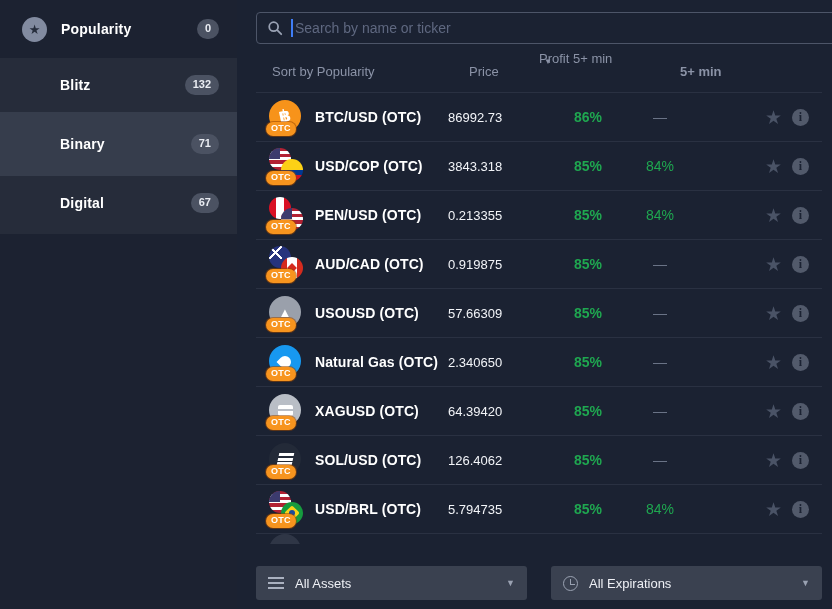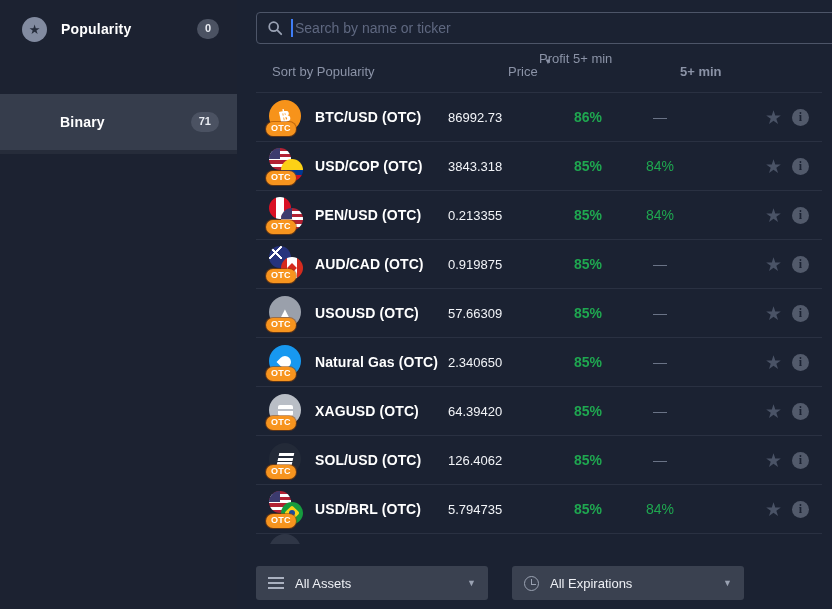--- a/index.html
+++ b/index.html
@@ -22,21 +22,21 @@
   .side-ico .glyph { color:#262d3c; font-size:13px; line-height:1; }
   .side-label { font-size:14px; font-weight:bold; margin-left:14px; letter-spacing:.2px; }
   .badge {
     margin-left:auto; background:#4b5262; color:#e9ecf2;
     font-size:11px; font-weight:bold; border-radius:10px;
     padding:3px 8px; min-width:22px; text-align:center; line-height:1.2;
   }
   .options-group { background:#262c3a; padding-bottom:4px; }
   .group-row { display:flex; align-items:center; height:54px; padding:0 18px 0 22px; cursor:pointer; }
   .group-row.sub { padding-left:60px; }
-  .group-row.selected { background:#363d4c; height:56px;margin-top:36px; }
+  .group-row.selected { background:#363d4c; height:64px; }
 
   
   .main { position:absolute; left:256px; top:0; width:566px; height:609px; }
 
   
   .searchbox {
     position:absolute; left:0; top:12px; width:671px; height:32px;
     border:1px solid #4d5568; border-radius:4px;
     display:flex; align-items:center; padding:0 10px; background:transparent;
   }
@@ -45,21 +45,21 @@
   .searchbox input {
     background:transparent; border:none; outline:none; color:#dfe3ec;
     font-size:14px; font-family:"Liberation Sans",sans-serif; flex:1; margin-left:2px;
   }
   .searchbox input::placeholder { color:#5f6880; }
 
   
   .thead { position:absolute; left:0; top:44px; width:566px; height:48px; }
   .thead span { position:absolute; bottom:13px; font-size:13px; color:#8b93a7; white-space:nowrap; }
   .h-sort   { left:16px;text-align:center; }
-  .h-price  { left:213px;margin-left:39px; }
+  .h-price  { left:213px; }
   .h-profit { left:283px; cursor:pointer; }
   .h-profit .arrow { font-size:8px; margin-left:5px; color:#8b93a7; }
   .h-five   { left:424px;font-weight:bold; }
 
   
   .tlist { position:absolute; left:0; top:92px; width:566px; border-top:1px solid #2a3142; }
   .trow {
     display:flex; align-items:center; height:49px;
     border-bottom:1px solid #2a3142; cursor:pointer;
   }
@@ -118,21 +118,21 @@
   .bars { width:15px; height:11px; background:linear-gradient(180deg,#fff 0 4px,rgba(0,0,0,0) 4px 6px,#fff 6px 11px); border-radius:2px; }
   .a-sol { background:#232a38; }
   .solbars { width:15px; height:12px; transform:skewX(-12deg);
     background:linear-gradient(180deg,#fff 0 3px,rgba(0,0,0,0) 3px 4.5px,#fff 4.5px 7.5px,rgba(0,0,0,0) 7.5px 9px,#fff 9px 12px); }
 
   
   .peek { position:absolute; left:13px; top:441px; width:34px; height:10px; overflow:hidden; opacity:.35; }
   .peek::before { content:""; display:block; width:32px; height:32px; border-radius:50%; background:#565d6d; }
 
   
-  .footer { position:absolute; left:0; bottom:9px; width:488px; display:flex; gap:24px; }
+  .footer { position:absolute; left:0; bottom:9px; width:566px; display:flex; gap:24px; }
   .dd {
     flex:1; height:34px; background:#3a4150; border-radius:3px;
     display:flex; align-items:center; padding:0 12px; cursor:pointer;
   }
   .dd-label { font-size:13px; color:#eef0f5; margin-left:11px; }
   .dd-arrow { margin-left:auto; font-size:9px; color:#9aa2b2; }
   .hamb { width:16px; height:12px; background:linear-gradient(180deg,#aab1c0 0 2px,rgba(0,0,0,0) 2px 5px,#aab1c0 5px 7px,rgba(0,0,0,0) 7px 10px,#aab1c0 10px 12px); }
   .clock { width:15px; height:15px; border:1.5px solid #9aa2b2; border-radius:50%; position:relative; }
   .clock::after { content:""; position:absolute; left:6px; top:2.5px; width:3.5px; height:5px; border-left:1.5px solid #9aa2b2; border-bottom:1.5px solid #9aa2b2; }
 </style>
@@ -142,23 +142,31 @@
 <div class="sidebar">
   <div class="side-item">
     <span class="side-ico">
         <span class="glyph">★</span>
       </span>
     <span class="side-label">Popularity</span>
     <span class="badge">0</span>
   </div>
 
   <div class="options-group">
+    <div class="group-row sub">
+      <span class="side-label" style="margin-left:0">Blitz</span>
+      <span class="badge">132</span>
+    </div>
     <div class="group-row sub selected">
       <span class="side-label" style="margin-left:0">Binary</span>
       <span class="badge">71</span>
+    </div>
+    <div class="group-row sub">
+      <span class="side-label" style="margin-left:0">Digital</span>
+      <span class="badge">67</span>
     </div>
   </div>
 </div>
 
 <div class="main">
 
   <div class="searchbox">
     <svg width="16" height="16" viewBox="0 0 18 18">
       <circle cx="7.5" cy="7.5" r="5" fill="none" stroke="#9aa2b4" stroke-width="2"></circle>
       <line x1="11.5" y1="11.5" x2="16" y2="16" stroke="#9aa2b4" stroke-width="2" stroke-linecap="round"></line>

